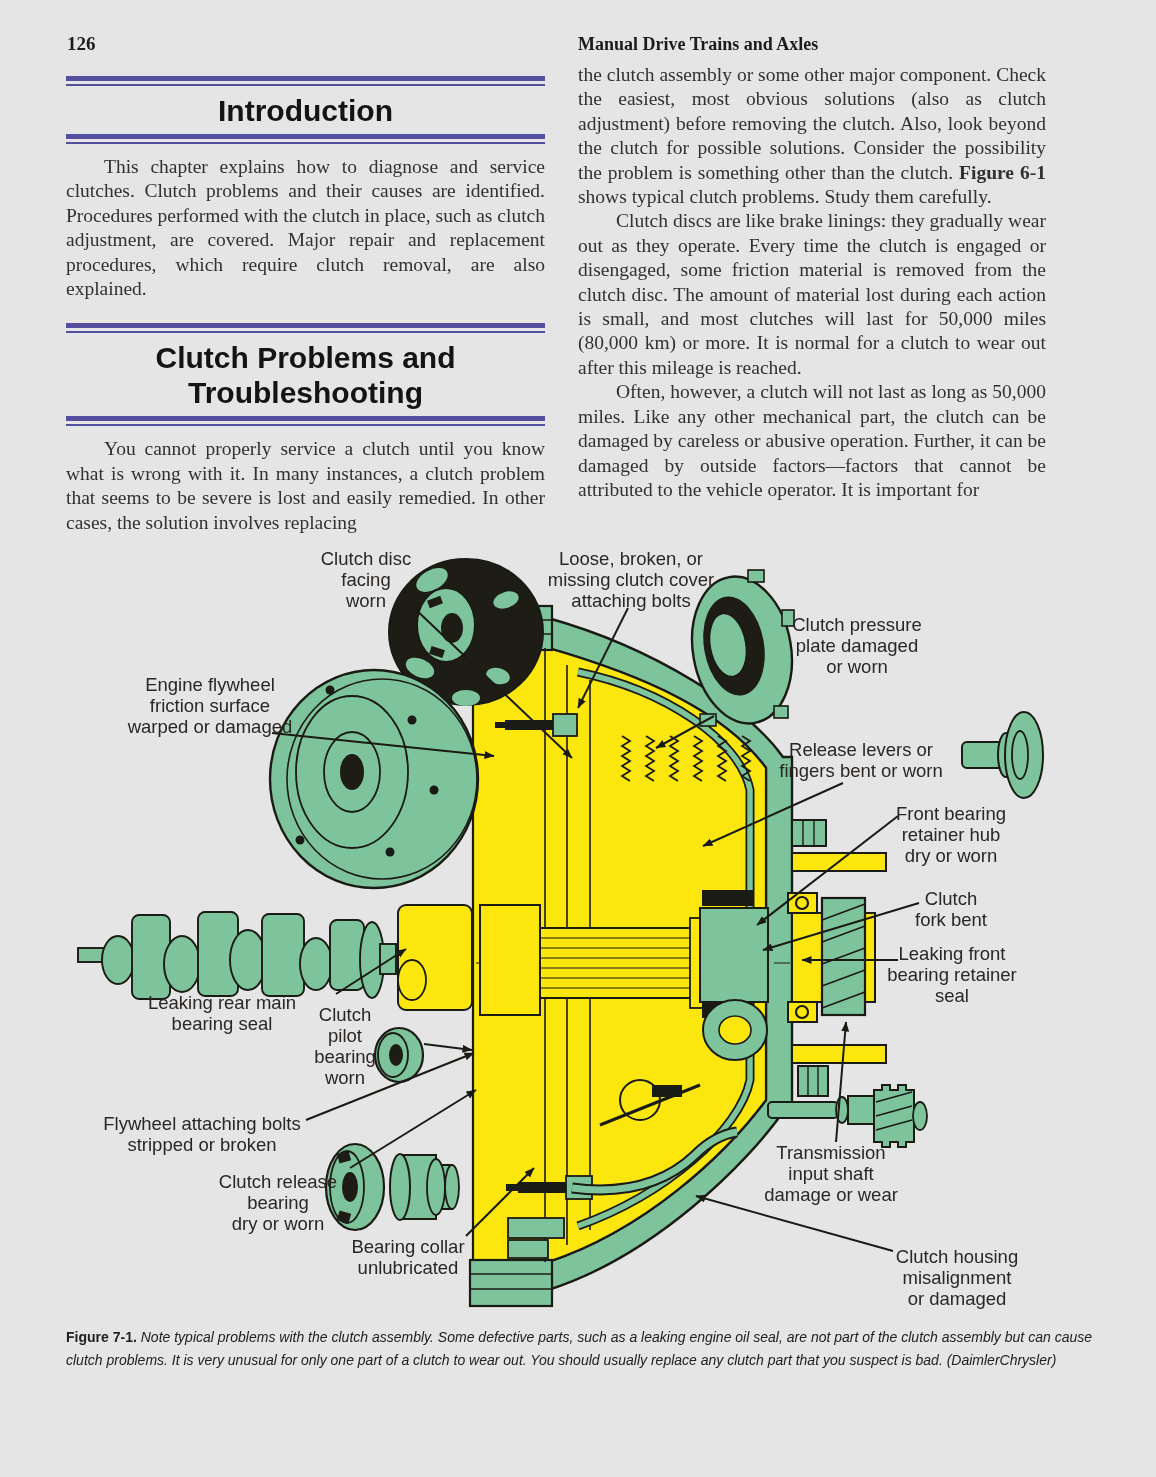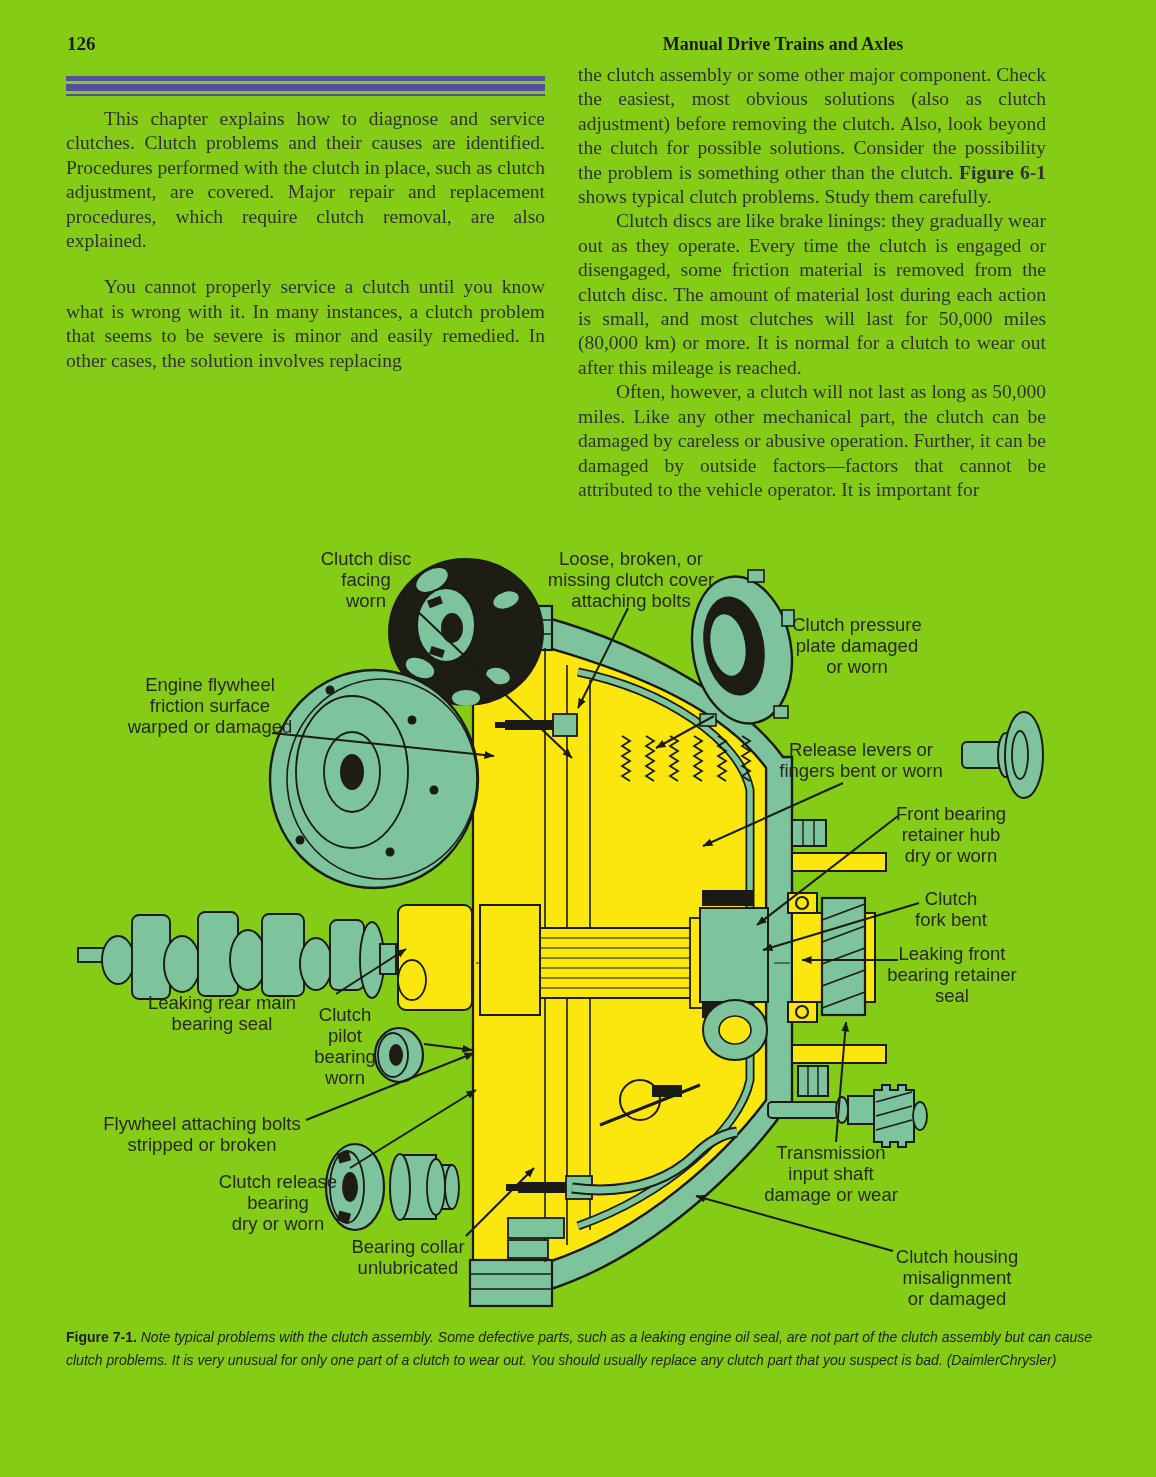--- a/index.html
+++ b/index.html
@@ -1,23 +1,23 @@
 <!DOCTYPE html>
 <html><head>
 <meta charset="utf-8">
 <style>
   html,body{margin:0;padding:0;}
   body{background:#888;}
   #page{
-    position:relative;width:1156px;height:1477px;background:#84cc16;
+    position:relative;width:1156px;height:1477px;background:#e5e5e5;
     overflow:hidden;font-family:"Liberation Serif", serif;color:#2e2c2a;
   }
   
   .pagenum{position:absolute;left:67px;top:33px;font-size:19px;font-weight:bold;color:#1d1b1a;}
-  .runhead{position:absolute;left:578px;top:34px;width:410px;text-align:center;font-size:18px;font-weight:bold;color:#1d1b1a;}
+  .runhead{position:absolute;left:578px;top:34px;width:410px;text-align:left;font-size:18px;font-weight:bold;color:#1d1b1a;}
   
   .col{position:absolute;font-size:19.5px;line-height:24.4px;text-align:justify;color:#333130;}
   #left-col{left:66px;top:76px;width:479px;}
   #right-col{left:578px;top:63px;width:468px;}
   .dbl-rule{height:10px;}
   .dbl-rule .thick{height:4.5px;background:#554f9f;}
   .dbl-rule .thin{height:2px;background:#554f9f;margin-top:3px;}
   h1.sect{margin:0;padding:7px 0 6px 0;text-align:center;
     font-family:"Liberation Sans", sans-serif;font-weight:bold;font-size:30px;color:#151413;line-height:35px;}
   .col p{margin:0;}
@@ -45,27 +45,39 @@
 <div id="page">
 
   <div class="pagenum">126</div>
   <div class="runhead">Manual Drive Trains and Axles</div>
 
   <div id="left-col" class="col">
     <div class="dbl-rule">
         <div class="thick"></div>
         <div class="thin"></div>
       </div>
+    <h1 class="sect">Introduction</h1>
     <div class="dbl-rule">
         <div class="thick"></div>
         <div class="thin"></div>
       </div>
     <p id="left-p1" class="p-indent">This chapter explains how to diagnose and service clutches. Clutch problems and their causes are identified. Procedures performed with the clutch in place, such as clutch adjustment, are covered. Major repair and replacement procedures, which require clutch removal, are also explained.</p>
 
-    <p id="left-p2" class="p-indent">You cannot properly service a clutch until you know what is wrong with it. In many instances, a clutch problem that seems to be severe is minor and easily remedied. In other cases, the solution involves replacing</p>
+    <div id="h2-block">
+      <div class="dbl-rule">
+          <div class="thick"></div>
+          <div class="thin"></div>
+        </div>
+      <h1 class="sect"><span>Clutch Problems and</span><br><span>Troubleshooting</span></h1>
+      <div class="dbl-rule">
+          <div class="thick"></div>
+          <div class="thin"></div>
+        </div>
+    </div>
+    <p id="left-p2" class="p-indent">You cannot properly service a clutch until you know what is wrong with it. In many instances, a clutch problem that seems to be severe is lost and easily remedied. In other cases, the solution involves replacing</p>
   </div>
 
   <div id="right-col" class="col">
     <p><span>the clutch assembly or some other major component. Check the easiest, most obvious solutions (also as clutch adjustment) before removing the clutch. Also, look beyond the clutch for possible solutions. Consider the possibility the problem is something other than the clutch. </span><b>Figure 6-1</b><span> shows typical clutch problems. Study them carefully.</span></p>
     <p class="p-indent">Clutch discs are like brake linings: they gradually wear out as they operate. Every time the clutch is engaged or disengaged, some friction material is removed from the clutch disc. The amount of material lost during each action is small, and most clutches will last for 50,000 miles (80,000 km) or more. It is normal for a clutch to wear out after this mileage is reached.</p>
     <p class="p-indent">Often, however, a clutch will not last as long as 50,000 miles. Like any other mechanical part, the clutch can be damaged by careless or abusive operation. Further, it can be damaged by outside factors—factors that cannot be attributed to the vehicle operator. It is important for</p>
   </div>
 
   <svg id="figure-svg" width="1156" height="780" viewBox="0 540 1156 780">
     <defs>

